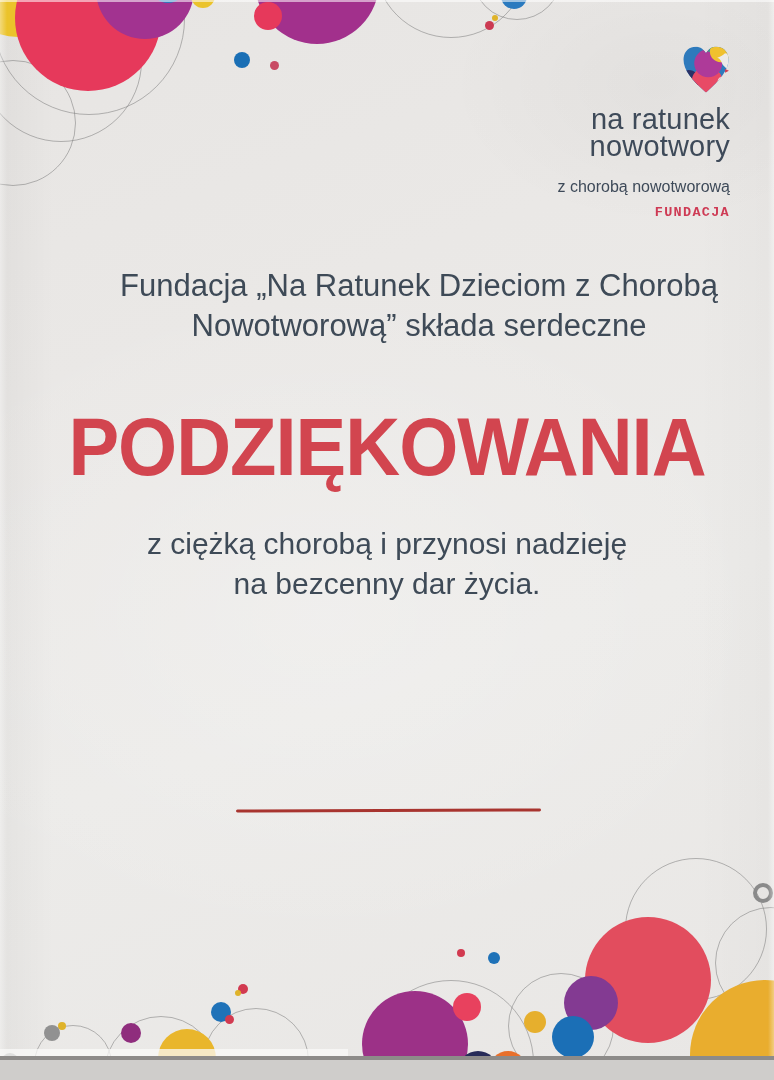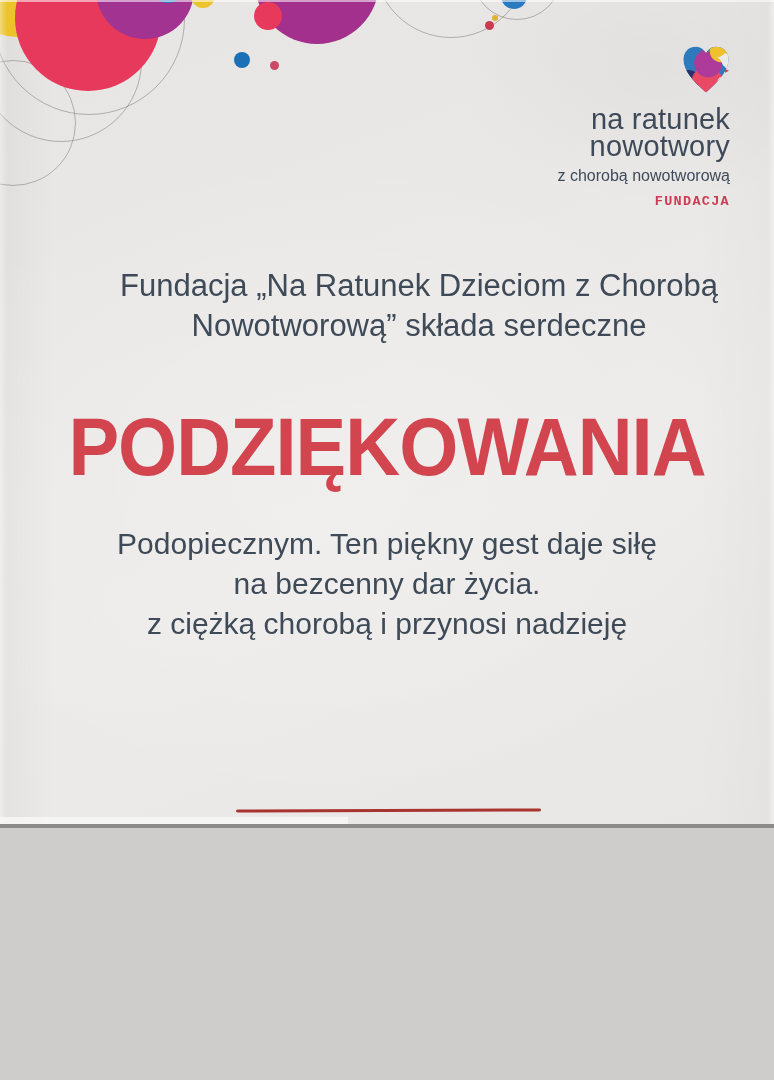--- a/index.html
+++ b/index.html
@@ -3,21 +3,21 @@
 <meta charset="utf-8">
 <title>Podziękowania</title>
 <style>
   html,body{margin:0;padding:0;}
   body{
     width:774px;height:1080px;overflow:hidden;
     font-family:"Liberation Sans", sans-serif;
     background:#cfcdcb;
   }
   #paper{
-    position:relative;width:774px;height:828px;overflow:hidden;
+    position:relative;width:774px;height:1060px;overflow:hidden;
     background:
       radial-gradient(700px 520px at 42% 58%, rgba(255,255,255,0.22), rgba(255,255,255,0) 65%),
       radial-gradient(300px 200px at 85% 8%, rgba(0,0,0,0.030), rgba(0,0,0,0) 70%),
       linear-gradient(to right, rgba(0,0,0,0.035), rgba(0,0,0,0) 7%, rgba(0,0,0,0) 90%, rgba(0,0,0,0.02)),
       linear-gradient(160deg, #e7e5e3 0%, #eae8e6 30%, #ecebe9 62%, #e9e7e5 100%);
   }
   
   .dot{position:absolute;border-radius:50%;}
   .ring{position:absolute;border-radius:50%;background:transparent;}
   .outline{position:absolute;border-radius:50%;background:transparent;}
@@ -30,21 +30,21 @@
   #edge-bottom-white{left:0;bottom:3px;width:348px;height:8px;background:rgba(250,249,248,0.75);z-index:7;}
   #edge-bottom-dark{left:0;bottom:0;width:774px;height:4px;background:#8d8b89;z-index:8;}
 
   
   #logo{
     position:absolute;top:40px;right:44px;z-index:5;
     display:flex;flex-direction:column;align-items:flex-end;text-align:right;
   }
   #logo svg{margin-right:-4px;margin-bottom:6px;}
   .logo-line{font-size:29px;line-height:27px;font-weight:400;letter-spacing:0.2px;}
-  #logo-subtitle{font-size:16px;line-height:16px;margin-top:8px;font-weight:400;}
+  #logo-subtitle{font-size:16px;line-height:16px;margin-top:19px;font-weight:400;}
   #foundation-label{font-size:13.5px;line-height:14px;margin-top:11px;font-weight:700;letter-spacing:1.3px;font-family:Liberation Mono, monospace;}
 
   
   #intro{
     position:absolute;top:266px;left:0;width:774px;z-index:5;
     text-align:center;font-size:31px;line-height:40px;font-weight:400;margin-left:32px;
   }
   #page-title{
     position:absolute;top:400px;left:0;width:774px;z-index:5;
     text-align:center;font-size:76px;font-weight:700;letter-spacing:-1px;
@@ -139,23 +139,22 @@
   </div>
 
   <div id="intro" style="color: rgb(62, 74, 87);">
     <div>Fundacja „Na Ratunek Dzieciom z Chorobą</div>
     <div>Nowotworową” składa serdeczne</div>
   </div>
 
   <div id="page-title" style="color: rgb(210, 69, 79);">PODZIĘKOWANIA</div>
 
   <div id="message" style="color: rgb(62, 74, 87);">
-    <div>Podopiecznym. Ten piękny gest daje siłę</div>
+    <div>z ciężką chorobą i przynosi nadzieję</div>
     <div>na bezcenny dar życia.</div>
-    <div>z ciężką chorobą i przynosi nadzieję</div>
   </div>
 
   <div id="signature-divider" style="background: rgb(168, 52, 47);"></div>
 
   <div class="edge" id="edge-top"></div>
   <div class="edge" id="edge-left"></div>
   <div class="edge" id="edge-right"></div>
   <div class="edge" id="edge-bottom-white"></div>
   <div class="edge" id="edge-bottom-dark"></div>
 

